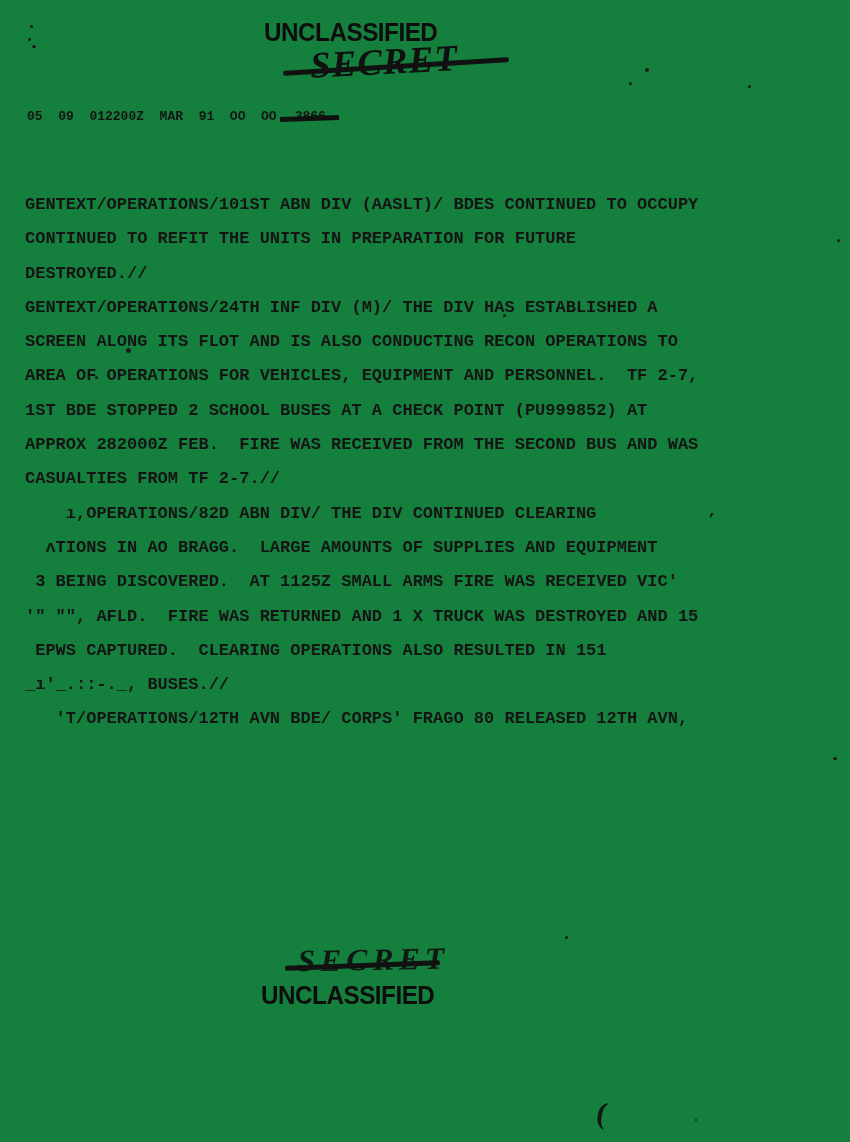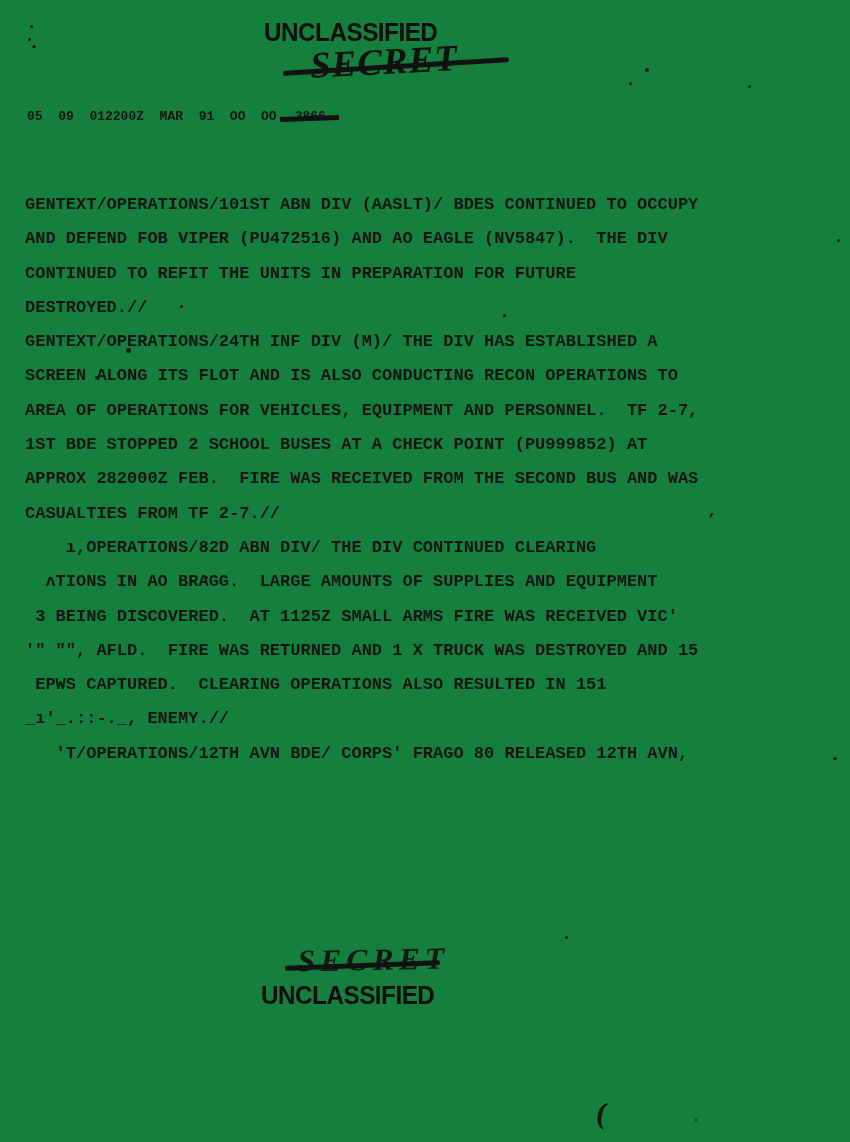--- a/index.html
+++ b/index.html
@@ -70,35 +70,34 @@
 
   <div class="secret top">
     <span class="secret-word">SECRET</span>
     <div class="strike s-top"></div>
   </div>
 
   <div class="routing"><span>05  09  012200Z  MAR  91  OO  OO</span><span class="struck">3866</span></div>
 
   <div class="doc" id="doc-body">
       <div class="line">GENTEXT/OPERATIONS/101ST ABN DIV (AASLT)/ BDES CONTINUED TO OCCUPY</div>
-      <div class="line">AND DEFEND FOB VIPER (PU472516) AND AO EAGLE (NV5847).  THE DIV</div>
       <div class="line">CONTINUED TO REFIT THE UNITS IN PREPARATION FOR FUTURE</div>
       <div class="line">DESTROYED.//</div>
       <div class="line">GENTEXT/OPERATIONS/24TH INF DIV (M)/ THE DIV HAS ESTABLISHED A</div>
       <div class="line">SCREEN ALONG ITS FLOT AND IS ALSO CONDUCTING RECON OPERATIONS TO</div>
       <div class="line">AREA OF OPERATIONS FOR VEHICLES, EQUIPMENT AND PERSONNEL.  TF 2-7,</div>
       <div class="line">1ST BDE STOPPED 2 SCHOOL BUSES AT A CHECK POINT (PU999852) AT</div>
       <div class="line">APPROX 282000Z FEB.  FIRE WAS RECEIVED FROM THE SECOND BUS AND WAS</div>
       <div class="line">CASUALTIES FROM TF 2-7.//</div>
       <div class="line">    ı,OPERATIONS/82D ABN DIV/ THE DIV CONTINUED CLEARING</div>
       <div class="line">  ʌTIONS IN AO BRAGG.  LARGE AMOUNTS OF SUPPLIES AND EQUIPMENT</div>
       <div class="line"> 3 BEING DISCOVERED.  AT 1125Z SMALL ARMS FIRE WAS RECEIVED VIC'</div>
       <div class="line">'" "", AFLD.  FIRE WAS RETURNED AND 1 X TRUCK WAS DESTROYED AND 15</div>
       <div class="line"> EPWS CAPTURED.  CLEARING OPERATIONS ALSO RESULTED IN 151</div>
-      <div class="line">_ı'_.::-._, ENEMY.//</div>
+      <div class="line">_ı'_.::-._, BUSES.//</div>
       <div class="line">   'T/OPERATIONS/12TH AVN BDE/ CORPS' FRAGO 80 RELEASED 12TH AVN,</div>
     </div>
 
   <div class="secret bottom">
     <span class="secret-word">SECRET</span>
     <div class="strike s-bottom"></div>
   </div>
 
   <div class="unc bottom">UNCLASSIFIED</div>
 

